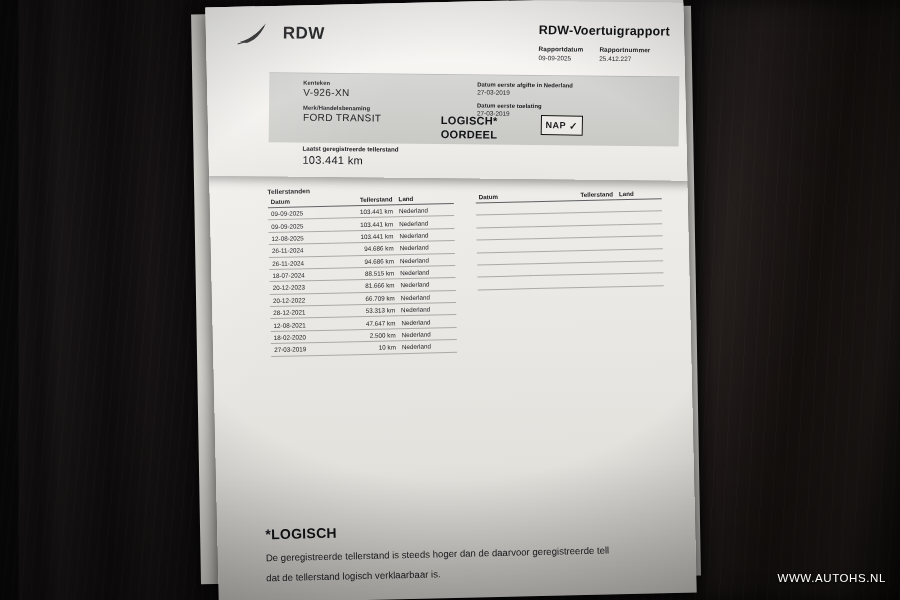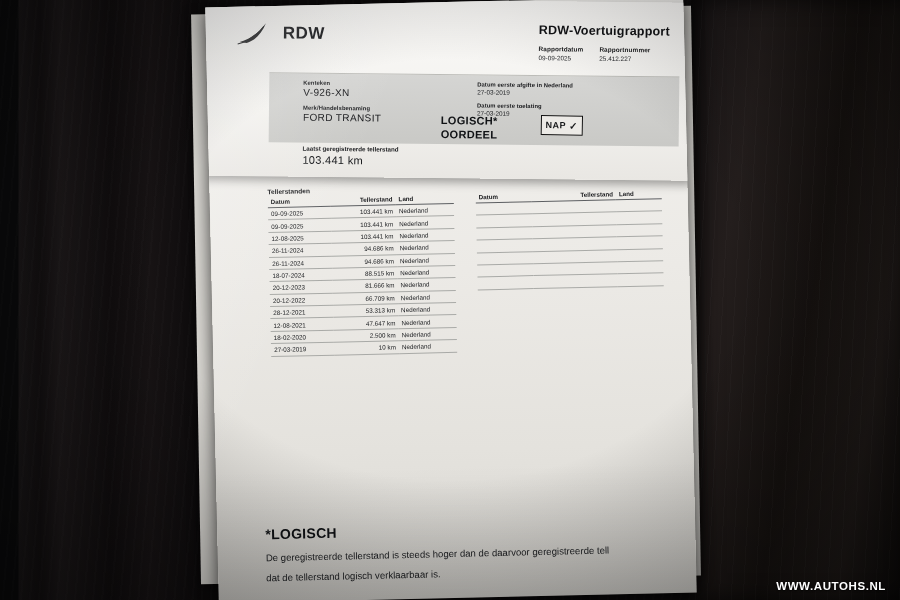--- a/index.html
+++ b/index.html
@@ -238,25 +238,25 @@
   }
   .footnote p {
     margin: 0 0 7px 0;
     font-size: 9.6px;
     line-height: 1.35;
     color: #1b1d20;
   }
 
   .watermark {
     position: absolute;
-    right: 14px; bottom: 8px;
+    right: 14px; bottom: 16px;
     color: #ffffff;
     font-size: 11.5px;
     letter-spacing: 0.6px;
-    font-weight: bold;
+    font-weight: normal;
     text-shadow: 0 1px 2px rgba(0,0,0,0.9);
     z-index: 40;
   }
   .vignette {
     position: absolute; inset: 0;
     pointer-events: none;
     background: radial-gradient(ellipse at 50% 45%, rgba(0,0,0,0) 45%, rgba(0,0,0,0.45) 100%);
     z-index: 30;
   }
 </style>

